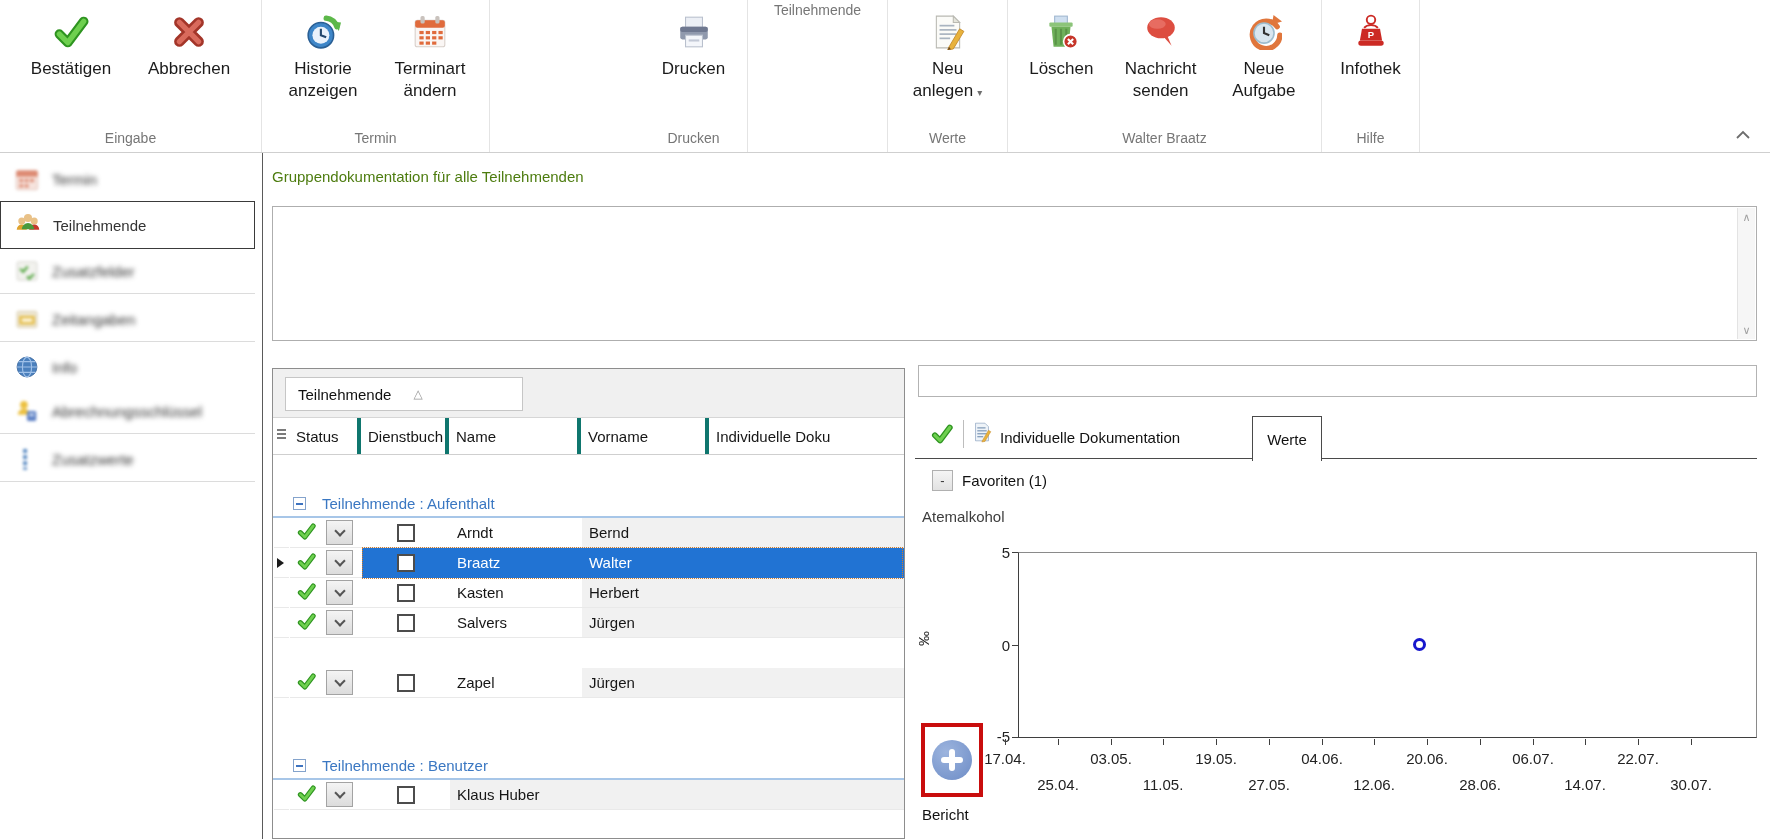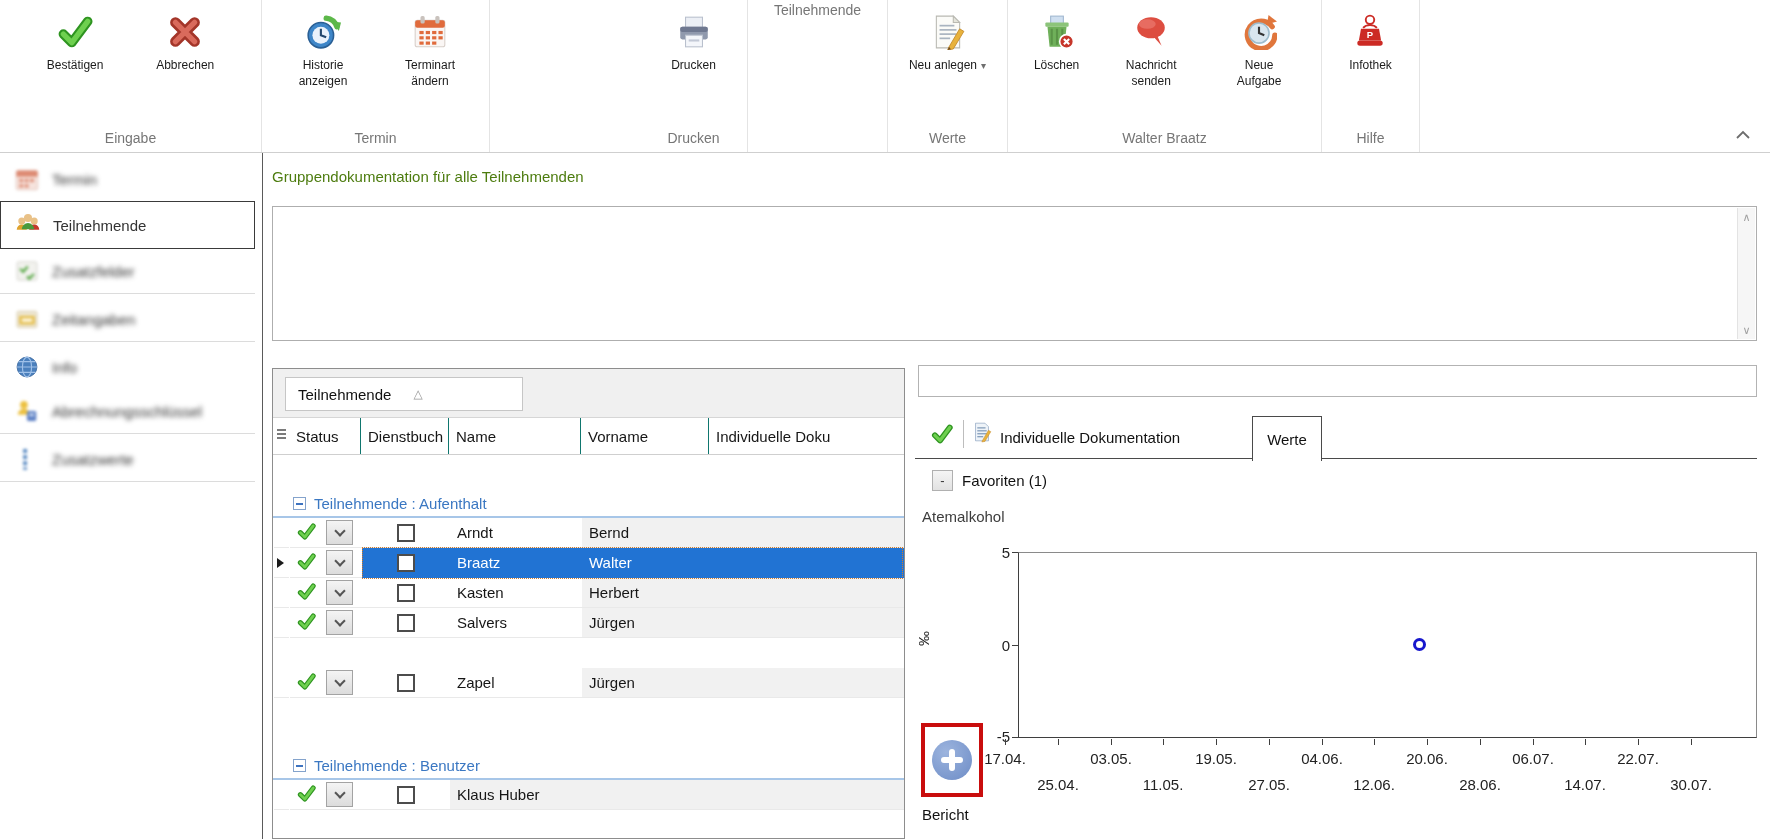--- a/index.html
+++ b/index.html
@@ -7,21 +7,21 @@
   body{width:1770px;height:839px;font-family:"Liberation Sans",sans-serif;color:#1b1b1b;overflow:hidden}
   .screen{position:relative;width:1770px;height:839px;background:#fff;overflow:hidden}
 
   
   .ribbon{position:absolute;left:0;top:0;width:1770px;height:153px;background:#fff;border-bottom:1px solid #cfcfcf}
   .rgroup{position:absolute;top:0;height:152px;border-right:1px solid #e4e4e4;display:flex;flex-direction:column}
   .rgroup-buttons{flex:1;display:flex;justify-content:space-evenly;align-items:flex-start;padding-top:8px}
   .rgroup-label{height:24px;text-align:center;font-size:14px;color:#767676;line-height:20px}
   .rbtn{display:flex;flex-direction:column;align-items:center;padding:2px 6px;cursor:default}
   .rbtn .ricon{height:44px;display:flex;align-items:center;justify-content:center}
-  .rbtn .rlabel{font-size:12px;color:#1b1b1b;text-align:center;line-height:1.3;margin-top:4px}
+  .rbtn .rlabel{font-size:17px;color:#1b1b1b;text-align:center;line-height:1.3;margin-top:4px}
   .dd-below::after,.dd-after::after{content:"▾";color:#6f6f6f;font-size:10px}
   .dd-below{display:block;text-align:center;margin-top:2px;line-height:8px}
   .dd-after{display:inline-block;margin-left:4px}
   .rinfo{padding:6px 4px 0 10px}
   .rinfo .riline{font-size:15px;color:#111;margin-bottom:13px;white-space:nowrap}
   .ribbon-collapse{position:absolute;right:18px;bottom:10px;width:18px;height:14px;display:flex;align-items:center;justify-content:center;cursor:pointer}
 
   
   .sidebar{position:absolute;left:0;top:153px;width:263px;height:686px;background:#fff;border-right:1px solid #5a5a5a}
   .sbitem{position:absolute;left:0;width:255px;height:45px;display:flex;align-items:center;border-bottom:1px solid #dcdcdc;background:#fff;cursor:pointer}
@@ -39,31 +39,31 @@
   .arr-up::after{content:"∧"}
   .arr-dn::after{content:"∨"}
 
   
   .grid-panel{position:absolute;left:272px;top:368px;width:633px;height:471px;border:1px solid #8d8d8d;background:#fff;overflow:hidden}
   .groupby-bar{position:absolute;left:0;top:0;right:0;height:49px;background:#f0f0f0;border-bottom:1px solid #d6d6d6}
   .groupby-chip{position:absolute;left:12px;top:8px;width:238px;height:34px;background:#fff;border:1px solid #c6c6c6;display:flex;align-items:center;padding-left:12px;font-size:15px;color:#111;cursor:pointer}
   .sort-asc-icon{margin-left:22px;color:#9a9a9a;font-size:12px}
   .sort-asc-icon::after{content:"△"}
   .thead{position:absolute;left:0;top:49px;right:0;height:37px;background:#fff;border-bottom:1px solid #cfcfcf}
-  .th{position:absolute;top:0;height:36px;display:flex;align-items:center;padding-left:7px;font-size:15px;color:#161616;border-right:1px solid #0f766e;overflow:hidden;white-space:nowrap}
+  .th{position:absolute;top:0;height:36px;display:flex;align-items:center;padding-left:7px;font-size:15px;color:#161616;border-right:4px solid #0f766e;overflow:hidden;white-space:nowrap}
   .grip{position:absolute;left:2px;top:10px}
   .c-status{left:16px;width:72px}
   .c-db{left:88px;width:88px}
   .c-name{left:176px;width:132px}
   .c-vn{left:308px;width:128px}
   .c-id{left:436px;width:196px;border-right:none}
   .grp-hdr{position:absolute;left:0;right:0;height:25px;display:flex;align-items:center}
   .grp-collapse{width:13px;height:13px;border:1px solid #84a3cc;background:#fff;margin-left:20px;position:relative;cursor:pointer}
   .grp-collapse::after{content:"";position:absolute;left:2px;right:2px;top:5px;height:1.5px;background:#3f74c0}
-  .grp-title{margin-left:8px;font-size:15px;color:#3a77c2;white-space:nowrap}
+  .grp-title{margin-left:16px;font-size:15px;color:#3a77c2;white-space:nowrap}
   .grp-line{position:absolute;left:0;right:0;height:2px;background:#a7c6e8}
   .trow{position:absolute;left:1px;right:1px;height:30px}
   .cell{position:absolute;top:0;height:30px;display:flex;align-items:center;font-size:15px;color:#161616;border-bottom:1px solid #e9e9e9;overflow:hidden;white-space:nowrap}
   .cell.txt{padding-left:7px}
   .cell.grayc{background:#f1f1f1}
   .cell.whitec{background:#fff}
   .cell.selc{background:#2173d3;color:#fff;border-bottom:1px solid #2173d3}
   .cell.c-ind{left:0;width:15px;border-bottom:1px solid #e9e9e9}
   .row-arrow{width:0;height:0;border-left:7px solid #1a1a1a;border-top:5px solid transparent;border-bottom:5px solid transparent;margin-left:3px}
   .chk{width:18px;height:18px;border:2px solid #4c4c4c;background:#fff;margin:0 auto}

